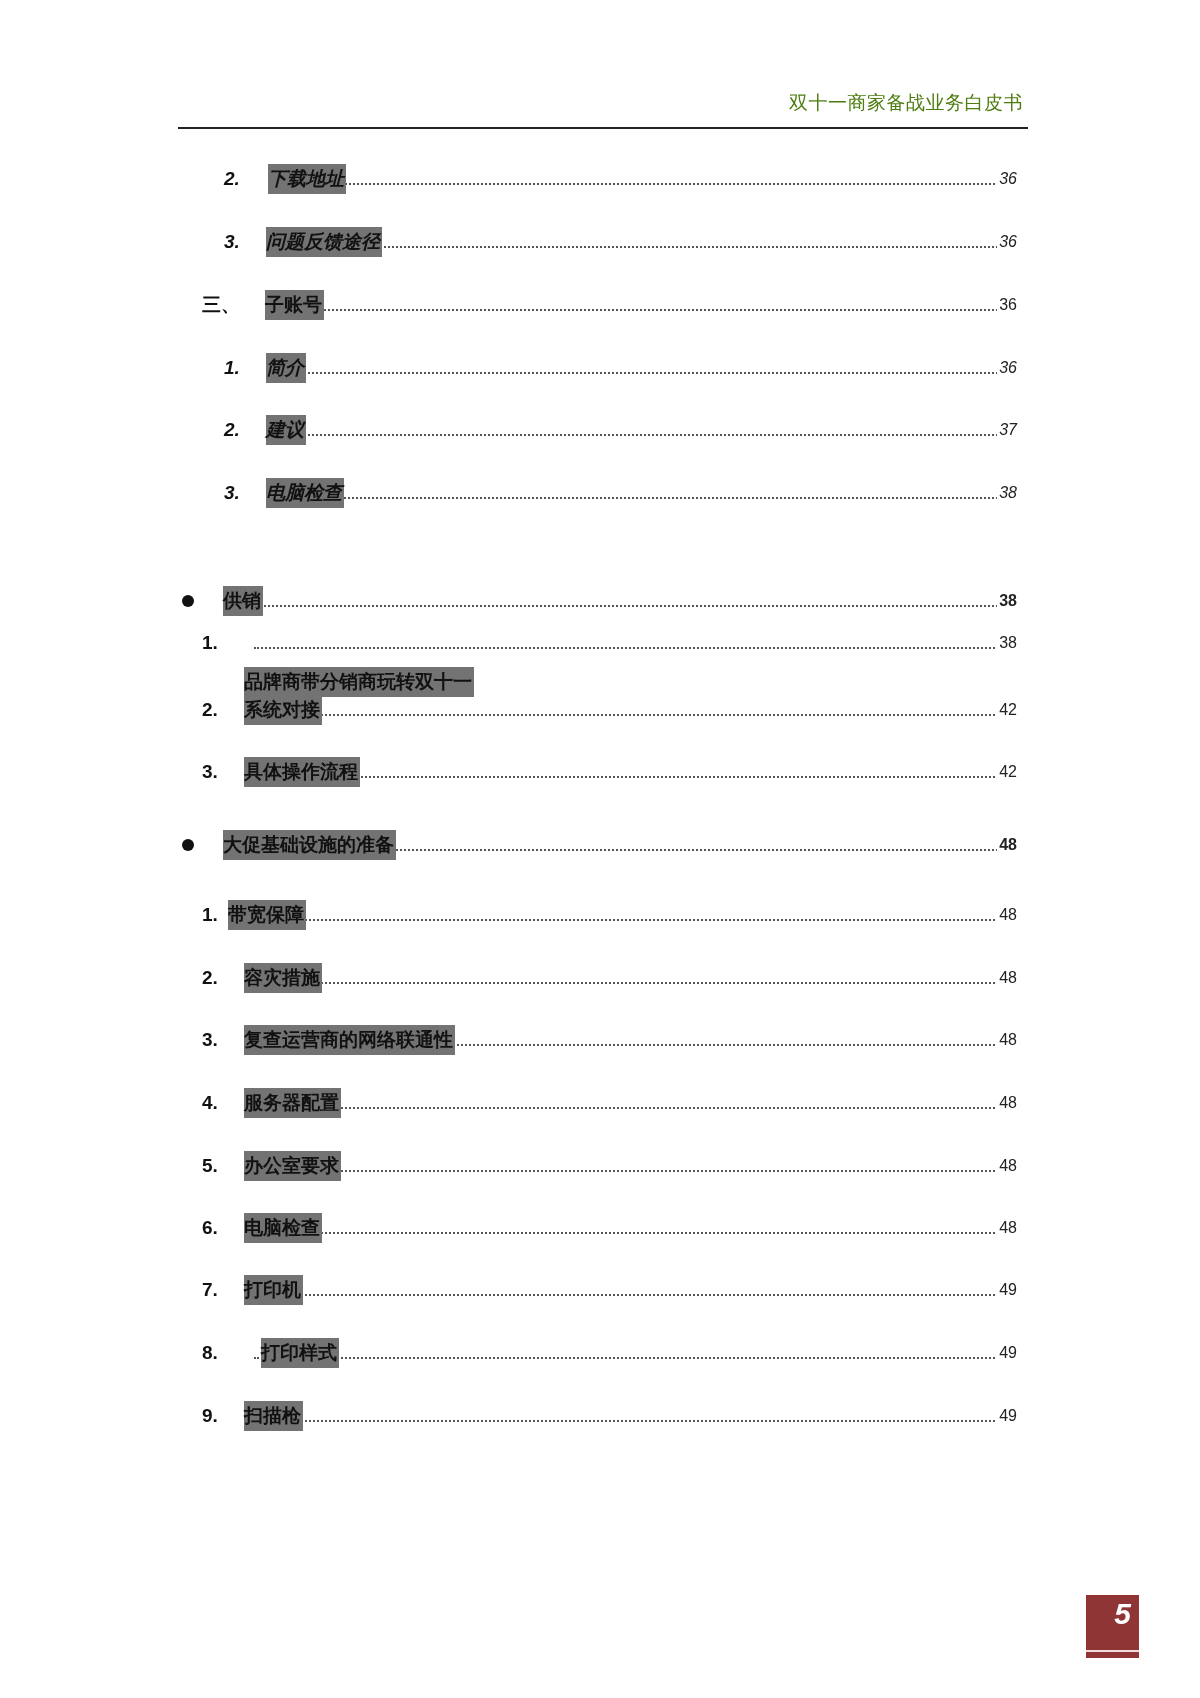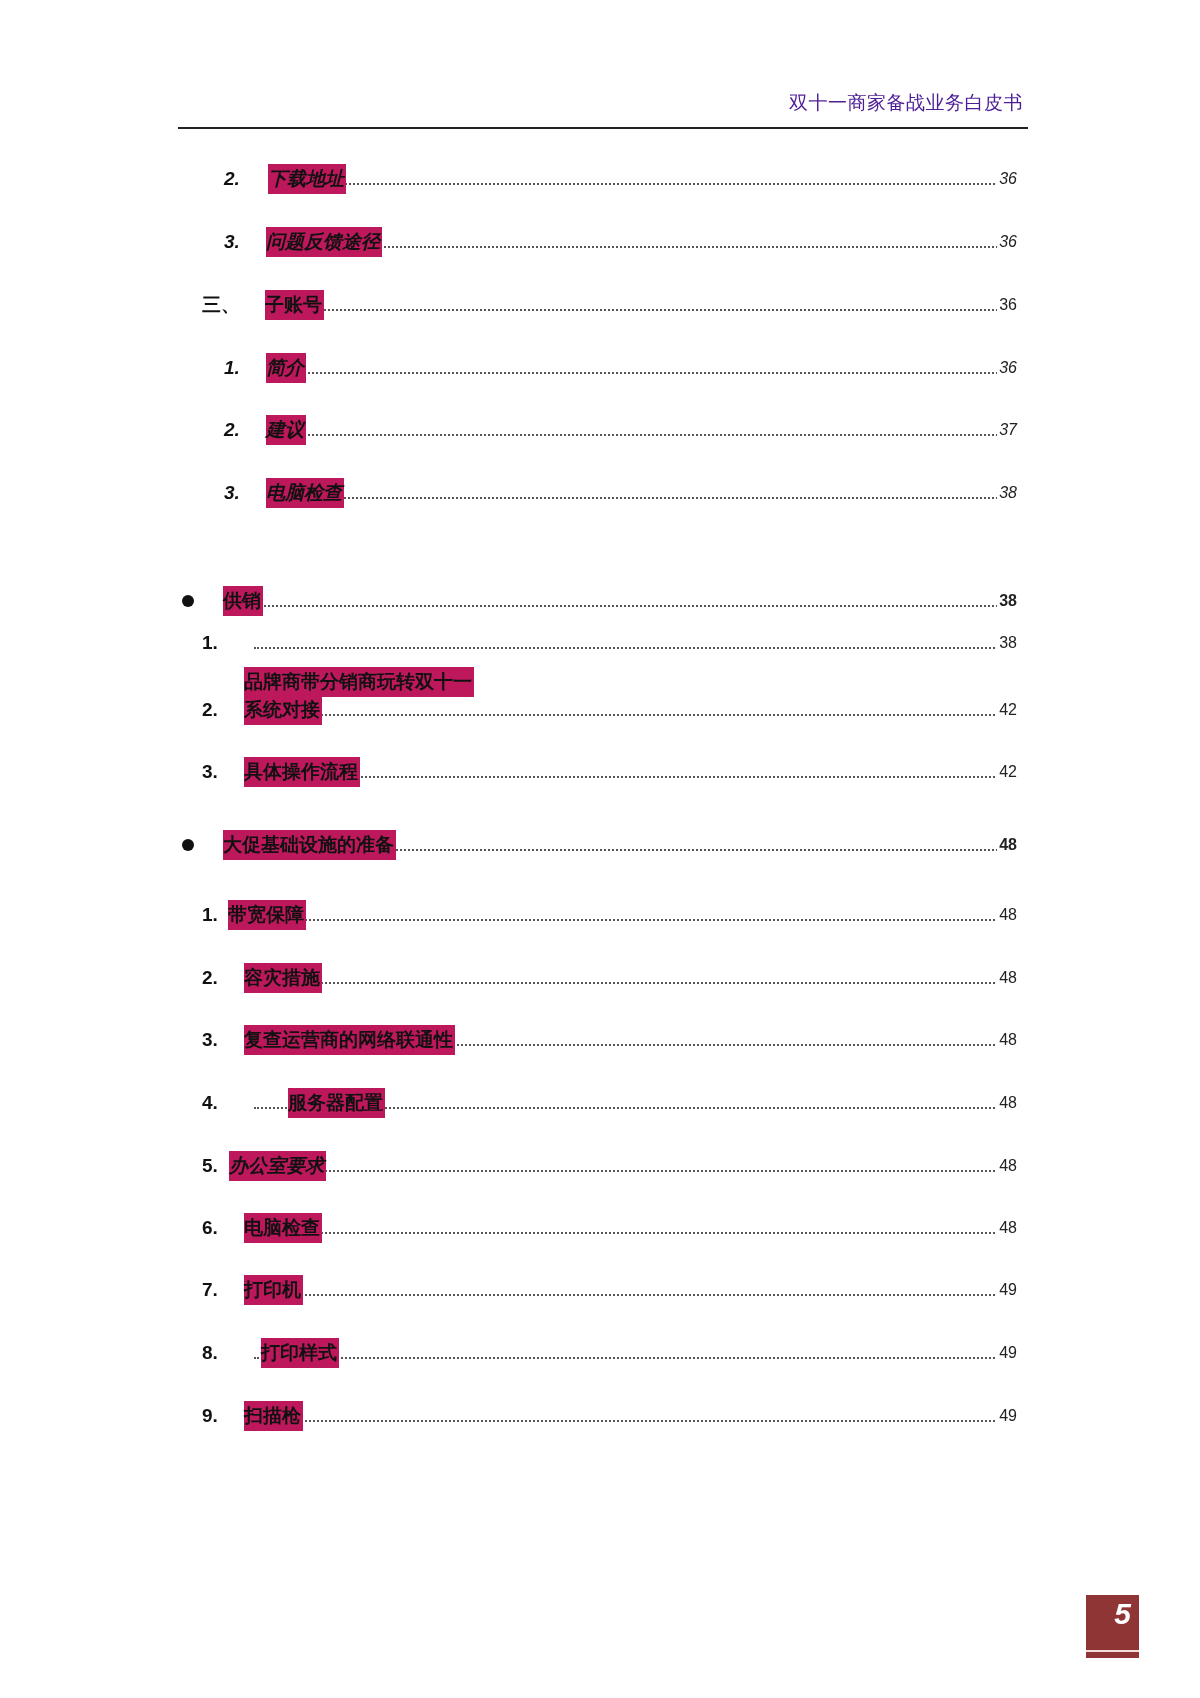--- a/index.html
+++ b/index.html
@@ -1,34 +1,34 @@
 <!DOCTYPE html>
 <html><head>
 <meta charset="utf-8">
 <style>
   html, body { margin:0; padding:0; }
   body {
     width:1200px; height:1698px; background:#ffffff; position:relative; overflow:hidden;
     font-family: "Liberation Sans", "DejaVu Sans", sans-serif; color:#111;
   }
   .header-title {
-    position:absolute; right:177px; top:90px; font-size:19px; color:#4c1d95; letter-spacing:0.5px;
+    position:absolute; right:177px; top:90px; font-size:19px; color:#4d7c0f; letter-spacing:0.5px;
   }
   .header-rule {
     position:absolute; left:178px; top:127px; width:850px; height:2px; background:#222;
   }
   .toc-row {
     position:absolute; left:0; width:1200px; height:30px;
   }
   .toc-row .marker {
     position:absolute; top:0; font-weight:bold; font-size:19px; line-height:30px; color:#111;
   }
   .toc-row .title {
     position:absolute; top:0; font-weight:bold; font-size:19px; line-height:30px; color:#111;
-    background:#be185d; padding-right:2px; z-index:2; white-space:nowrap;
+    background:#737373; padding-right:2px; z-index:2; white-space:nowrap;
   }
   .toc-row .leader {
     position:absolute; top:19px; right:186px; height:0; border-bottom:2px dotted #555; z-index:1;
   }
   .toc-row .page {
     position:absolute; right:183px; top:0; font-size:16px; line-height:30px; color:#222;
     background:#fff; padding-left:2px; z-index:2;
   }
   .italic .title, .italic .marker, .italic .page { font-style:italic; }
   .bold-page .page { font-weight:bold; }
@@ -133,27 +133,27 @@
       <span class="page">48</span>
     </div>
     <div class="toc-row" style="top: 1025px;">
       <span class="marker" style="left: 202px;">3.</span>
       <span class="title" style="left: 244px;">复查运营商的网络联通性</span>
       <span class="leader" style="left: 254px;"></span>
       <span class="page">48</span>
     </div>
     <div class="toc-row" style="top: 1088px;">
       <span class="marker" style="left: 202px;">4.</span>
-      <span class="title" style="left: 244px; margin-left: 44px;">服务器配置</span>
+      <span class="title" style="left: 244px;">服务器配置</span>
       <span class="leader" style="left: 254px;"></span>
       <span class="page">48</span>
     </div>
     <div class="toc-row" style="top: 1151px;">
       <span class="marker" style="left: 202px;">5.</span>
-      <span class="title" style="left: 229px; font-style: italic;">办公室要求</span>
+      <span class="title" style="left: 244px;">办公室要求</span>
       <span class="leader" style="left: 254px;"></span>
       <span class="page">48</span>
     </div>
     <div class="toc-row" style="top: 1213px;">
       <span class="marker" style="left: 202px;">6.</span>
       <span class="title" style="left: 244px;">电脑检查</span>
       <span class="leader" style="left: 254px;"></span>
       <span class="page">48</span>
     </div>
     <div class="toc-row" style="top: 1275px;">

